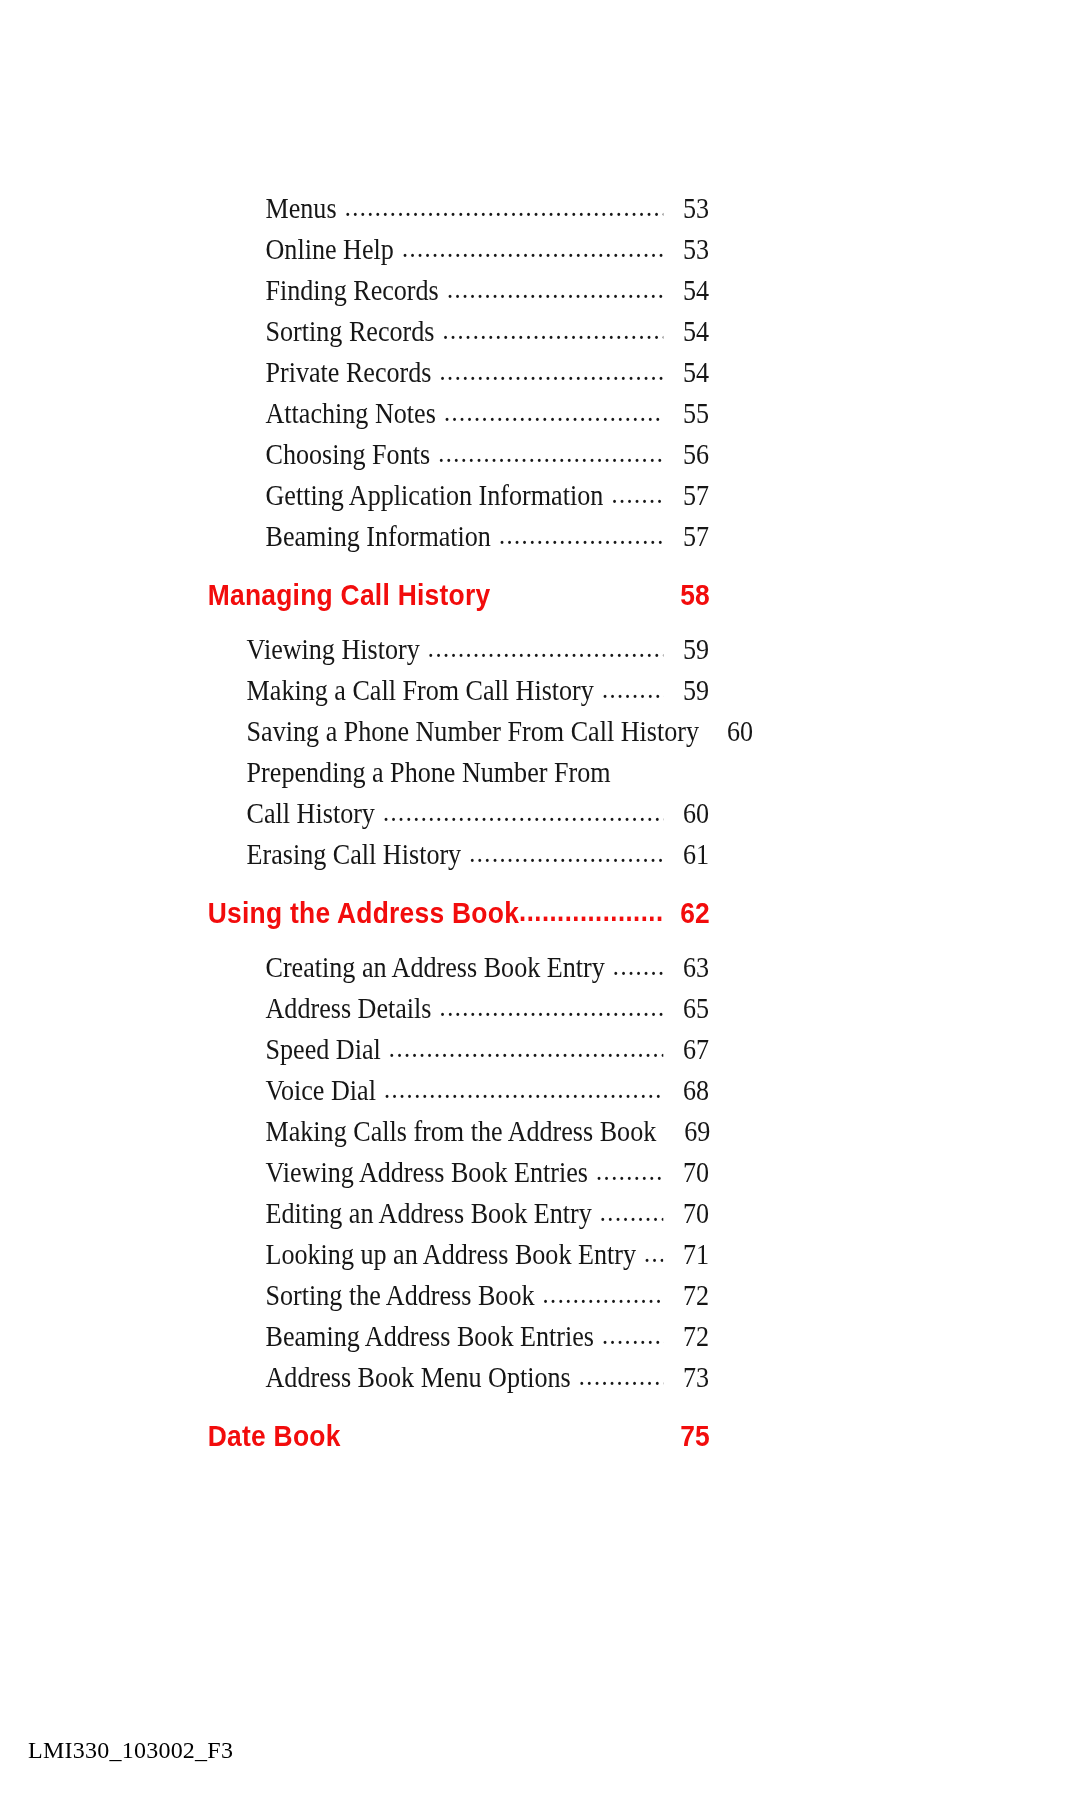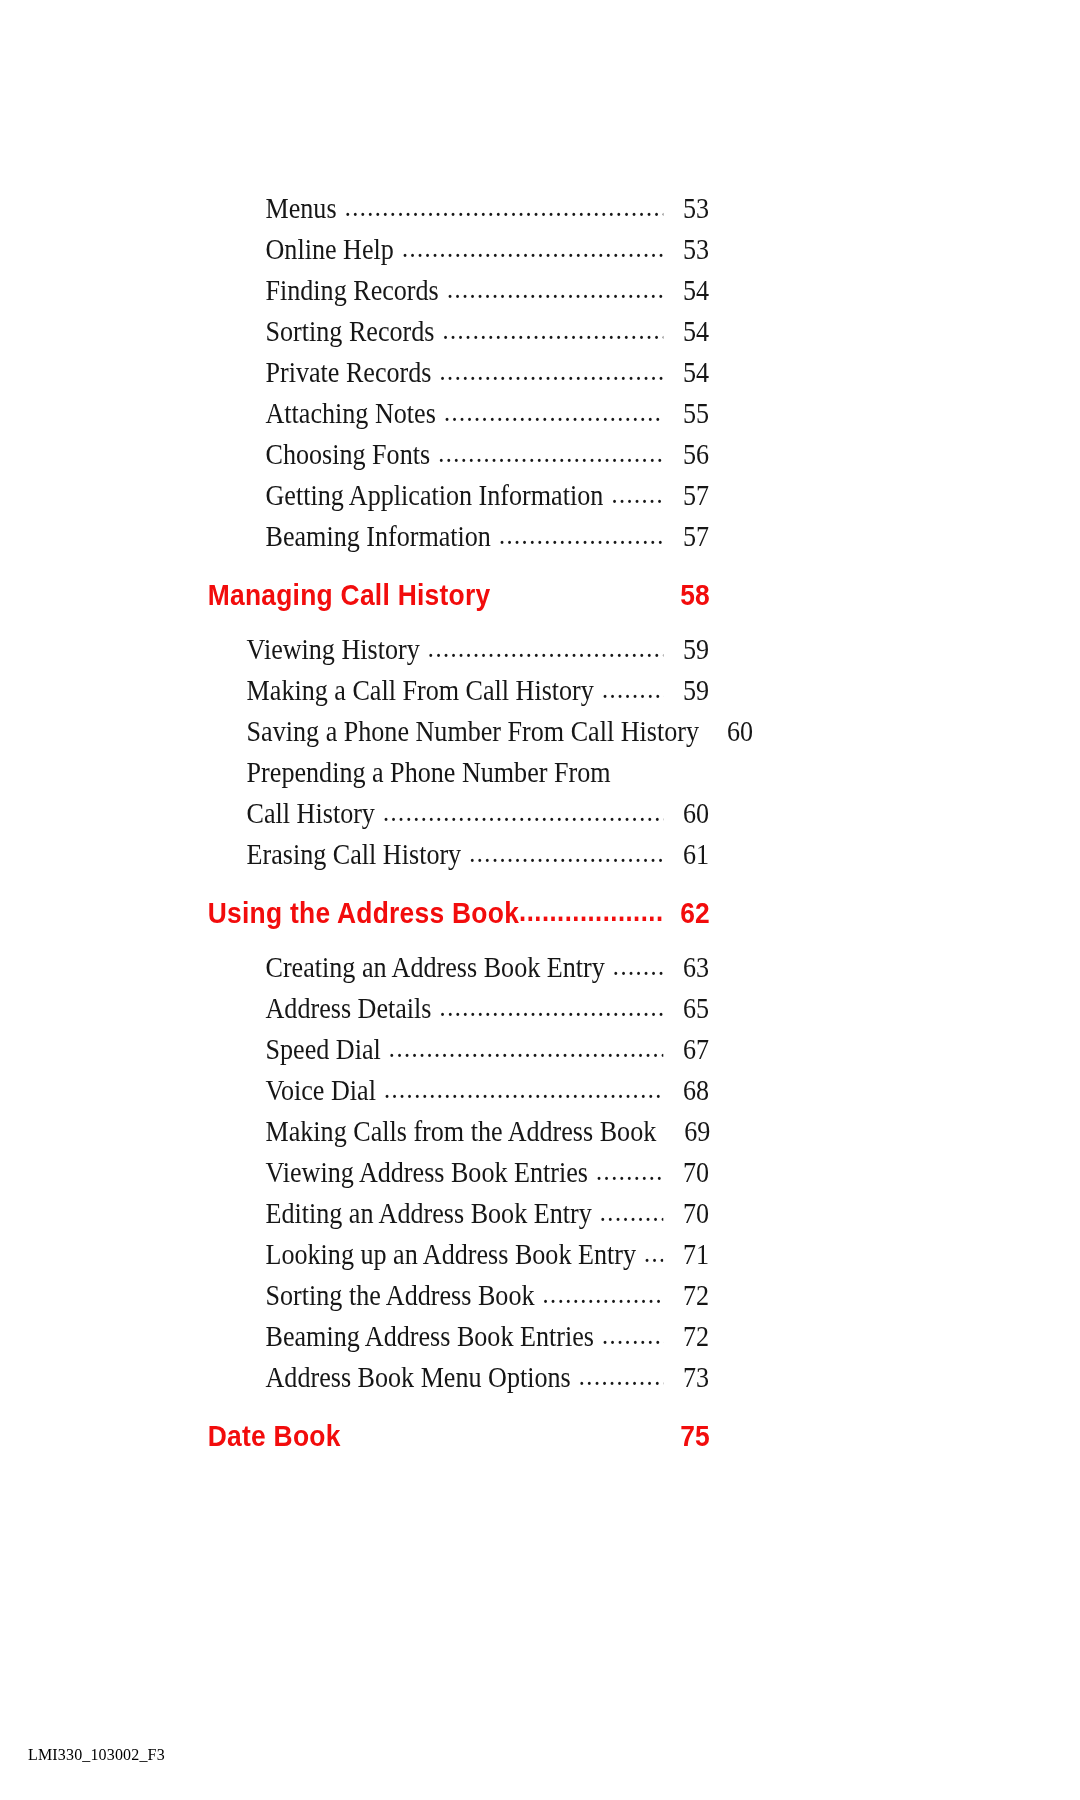--- a/index.html
+++ b/index.html
@@ -100,21 +100,21 @@
   
   .gap-above-head { height: 12px; }
   .gap-below-head { height: 8px; }
 
   
   #footer {
     position: absolute;
     left: 28px;
     bottom: 36px;
     font-family: "Liberation Serif", "DejaVu Serif", serif;
-    font-size: 16px;
+    font-size: 24px;
     letter-spacing: 0.01em;
     color: #000000;
     white-space: nowrap;
   }
 </style>
 </head>
 <body>
 
 <div id="toc" style="padding-top: 188px;">
     <div>

